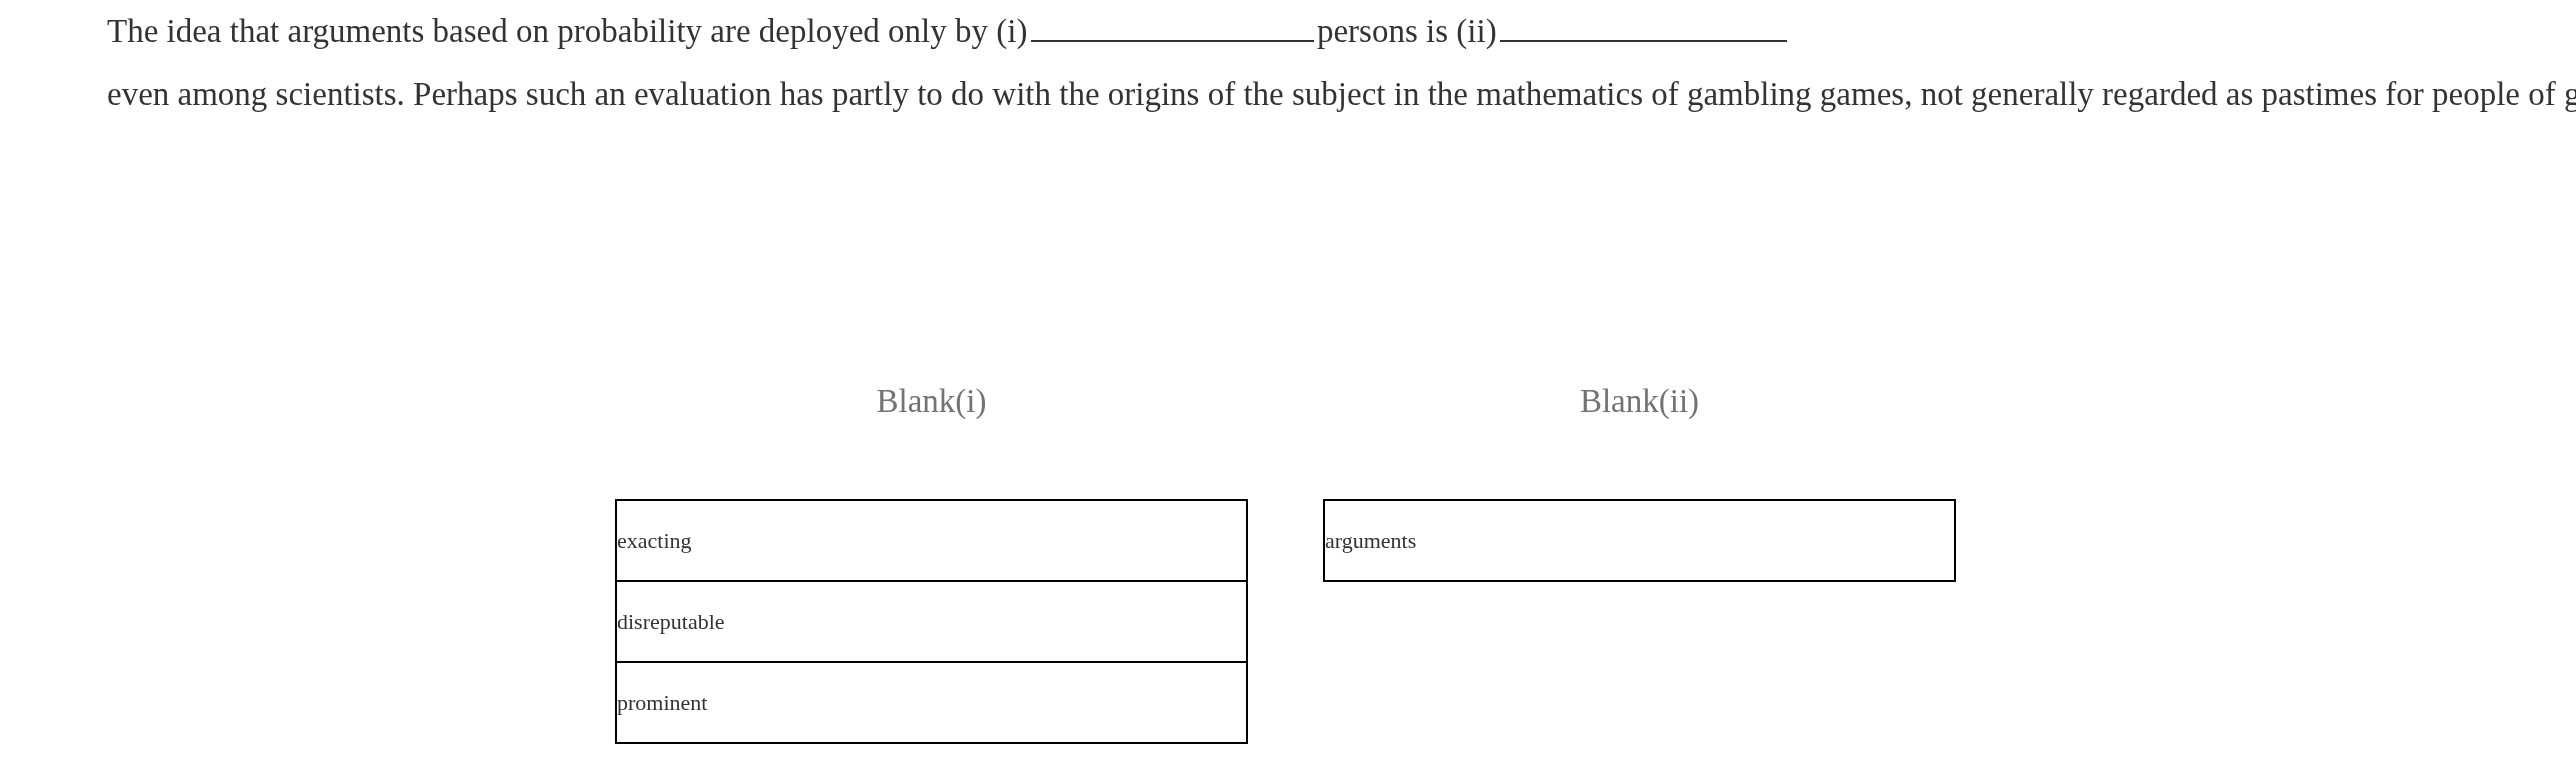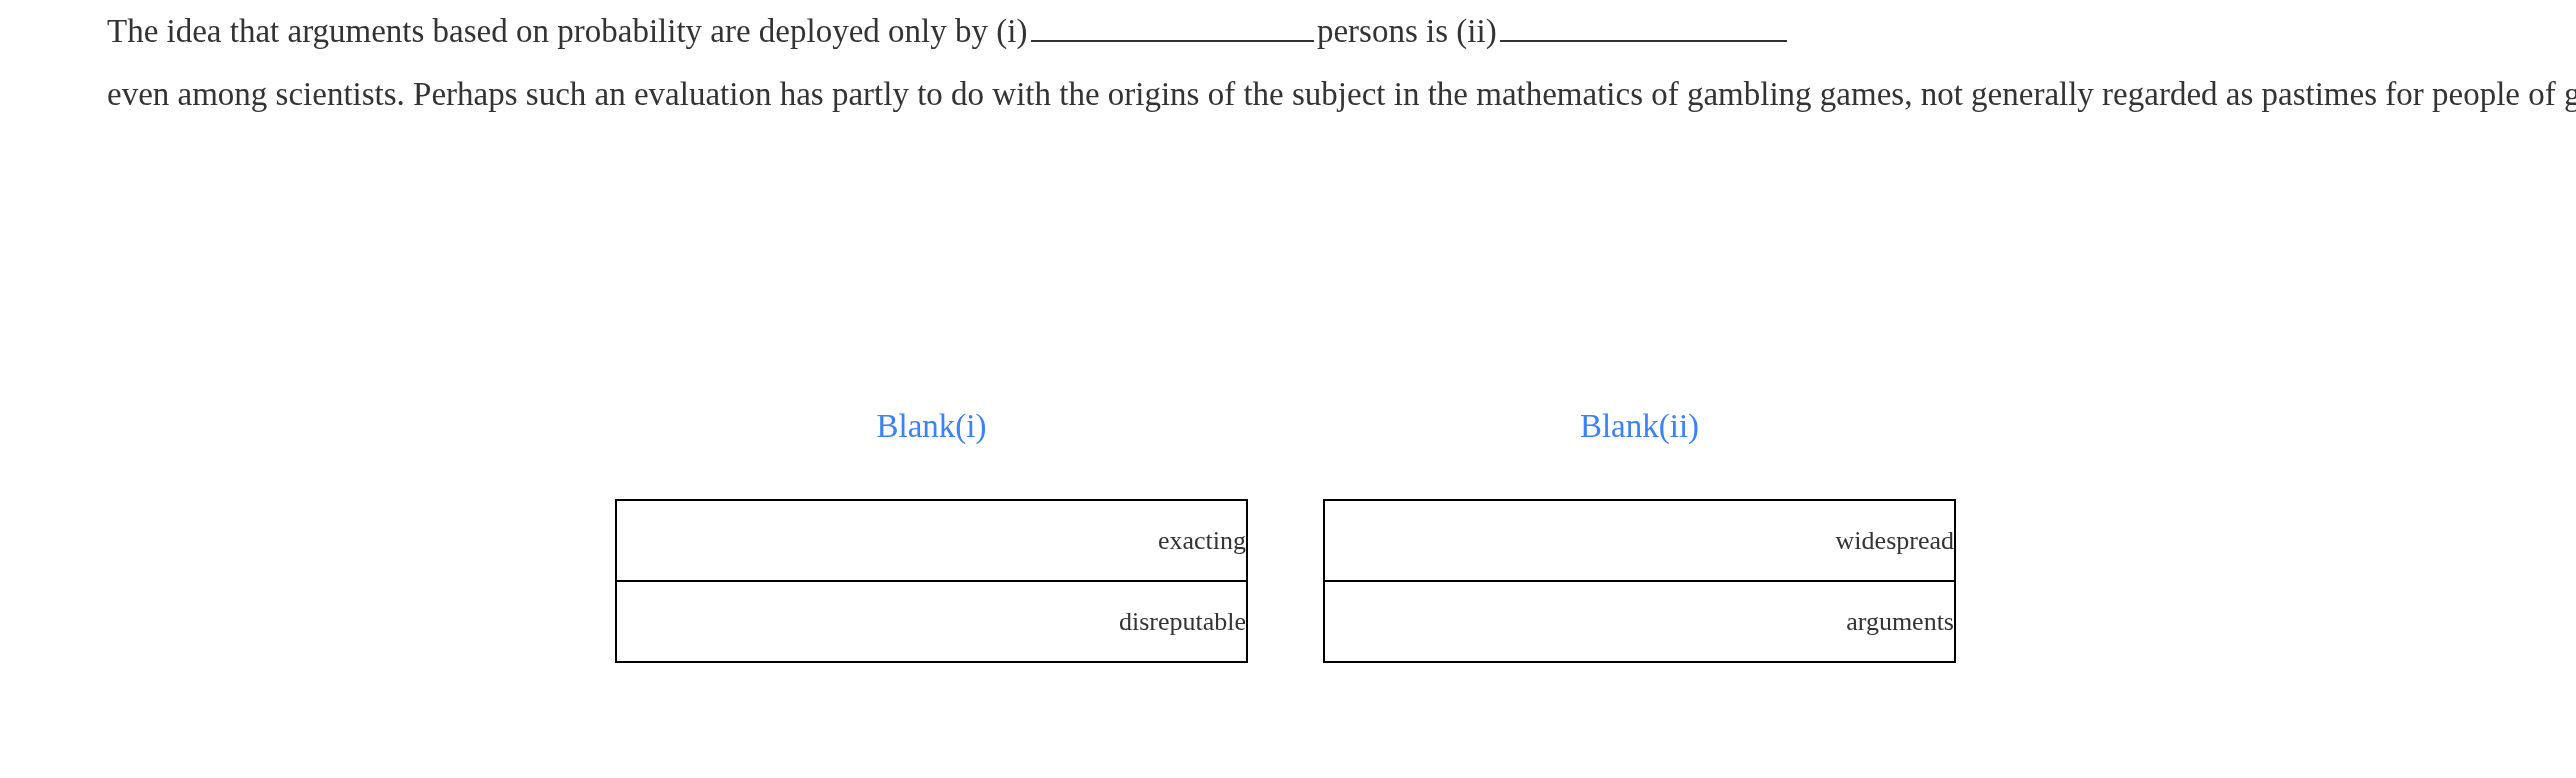--- a/index.html
+++ b/index.html
@@ -54,43 +54,43 @@
   }
 
   .column {
     position: absolute;
   }
   #column-i  { left: 615px;  width: 633px; }
   #column-ii { left: 1323px; width: 633px; }
 
   .column-label {
     position: absolute;
-    top: 407px;
+    top: 382px;
     left: 0;
     width: 100%;
     text-align: center;
     font-size: 33px;
     line-height: 39px;
-    color: #3b82f6;
+    color: #737373;
   }
 
   .choice-table {
     position: absolute;
     top: 499px;
     left: 0;
     width: 100%;
     border-collapse: collapse;
     table-layout: fixed;
   }
   .choice-table td {
     border: 2.4px solid #000000;
     height: 79px;
-    text-align: right;
+    text-align: left;
     vertical-align: middle;
-    font-size: 26px;
+    font-size: 22px;
     color: #333333;
     background: #ffffff;
     padding: 0;
     margin-left: 8px;
   }
 </style>
 </head>
 <body>
 
 <div id="passage"><span class="seg">The idea that arguments based on probability are deployed only by (i)</span><span class="blank-line"></span><span class="seg">persons is (ii)</span><span class="blank-line second"></span><span class="seg">even among scientists. Perhaps such an evaluation has partly to do with the origins of the subject in the mathematics of gambling games, not generally regarded as pastimes for people of good character.</span></div>
@@ -100,31 +100,31 @@
   <div class="column" id="column-i">
     <div class="column-label">Blank(i)</div>
     <table class="choice-table">
       <tbody>
         <tr>
           <td>exacting</td>
         </tr>
         <tr>
           <td>disreputable</td>
         </tr>
+        <tr>
+          <td>prominent</td>
+        </tr>
       </tbody>
     </table>
   </div>
 
   <div class="column" id="column-ii">
     <div class="column-label">Blank(ii)</div>
     <table class="choice-table">
       <tbody>
-        <tr>
-          <td>widespread</td>
-        </tr>
         <tr>
           <td>arguments</td>
         </tr>
       </tbody>
     </table>
   </div>
 
 </div>
 
 

